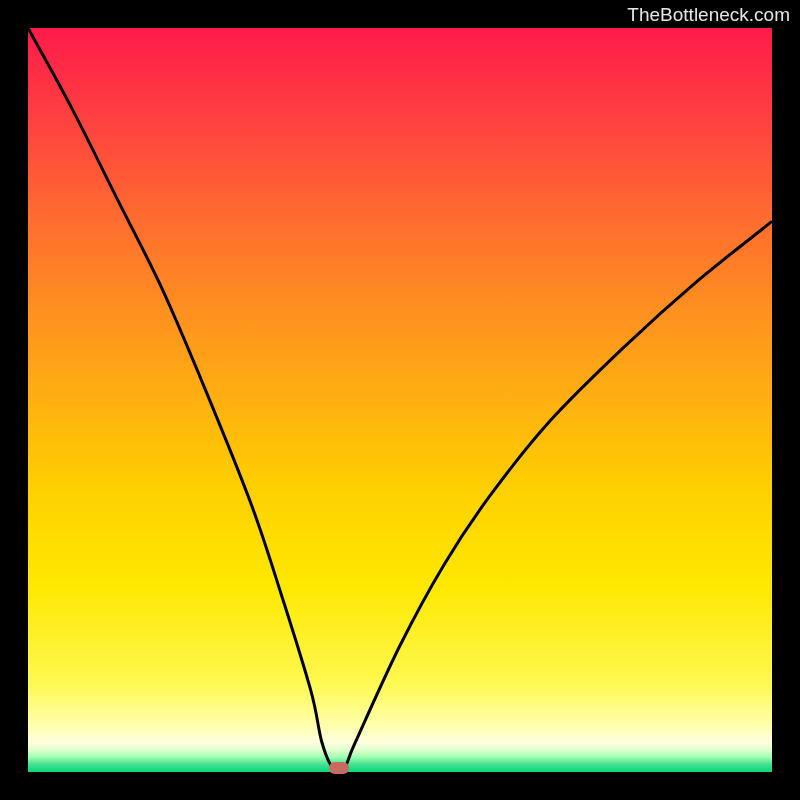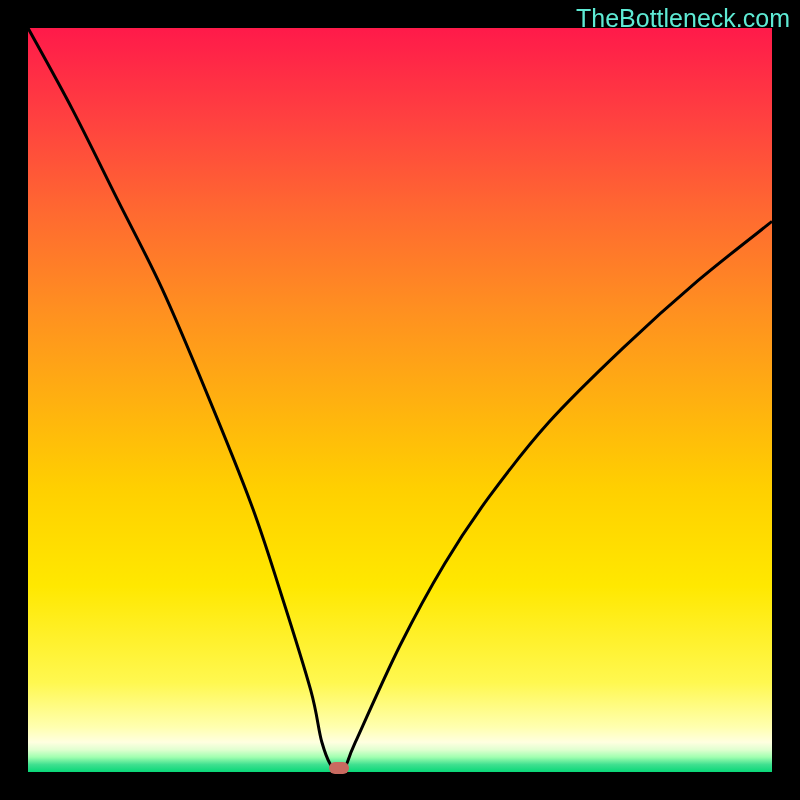--- a/index.html
+++ b/index.html
@@ -13,22 +13,22 @@
   }
   .container {
     position: relative;
     width: 800px;
     height: 800px;
   }
   .watermark {
     position: absolute;
     top: 4px;
     right: 10px;
-    color: #5eead4;
-    font-size: 25px;
+    color: #e5e5e5;
+    font-size: 19px;
     font-weight: 500;
     z-index: 10;
   }
   .plot-area {
     position: absolute;
     left: 28px;
     top: 28px;
     width: 744px;
     height: 744px;
     background: linear-gradient(

